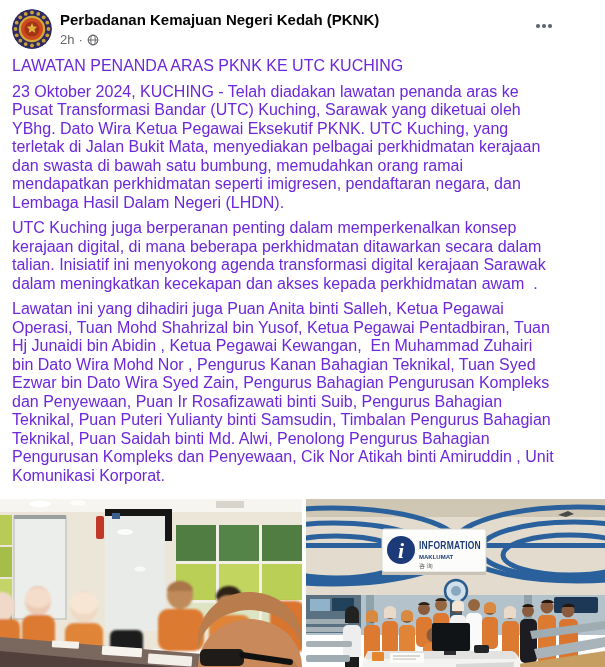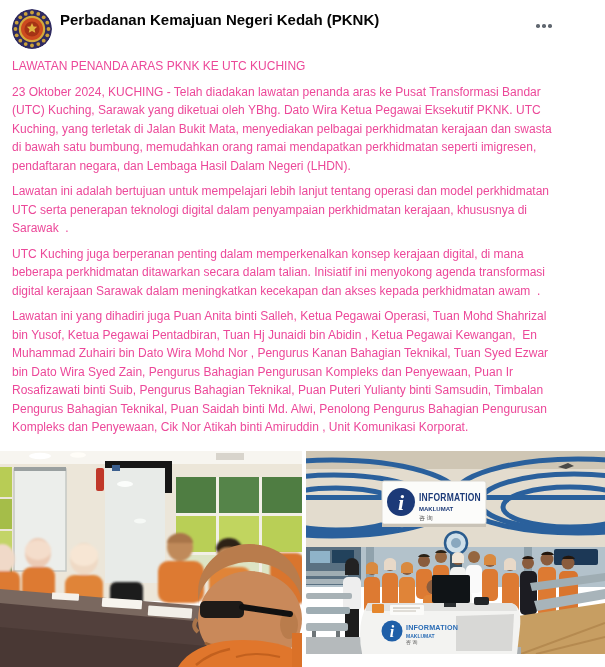--- a/index.html
+++ b/index.html
@@ -20,21 +20,21 @@
   .post-meta { display: flex; align-items: center; gap: 4px; font-size: 13px; color: #65676b; line-height: 16px; margin-top: 3px; }
   .meta-sep { font-size: 13px; color: #65676b; }
   .globe { width: 12px; height: 12px; display: inline-block; }
   .more-btn {
     position: absolute; right: 12px; top: 10px; width: 32px; height: 32px;
     border-radius: 50%; display: flex; align-items: center; justify-content: center; gap: 2.5px; cursor: pointer;
   }
   .more-btn i { width: 3.5px; height: 3.5px; border-radius: 50%; background: #606770; display: block; }
 
   
-  .post-text { padding: 8px 14px 0 12px; font-size: 12px; line-height: 18.5px; color: #ec4899; }
+  .post-text { padding: 8px 14px 0 12px; font-size: 16px; line-height: 18.5px; color: #6d28d9; }
   .post-text p { margin: 0 0 7px; white-space: pre-wrap; }
   .post-text p:last-child { margin-bottom: 14px; }
 
   
   .photo-grid { margin-top: 7px; display: grid; grid-template-columns: 302px 299px; column-gap: 4px; background: #fff; }
   .photo-left { width: 302px; height: 220px; overflow: hidden; cursor: pointer; }
   .photo-right-col { display: flex; flex-direction: column; gap: 3px; }
   .photo-right-top { width: 299px; height: 203px; overflow: hidden; cursor: pointer; }
   .photo-left svg, .photo-right-top svg, .photo-right-bottom svg { display: block; }
 </style>
@@ -66,32 +66,40 @@
           <circle cx="13.7" cy="4.9" r="1.9"></circle>
         </g>
         <circle cx="20" cy="20" r="13.2" fill="#d4a93c"></circle>
         <circle cx="20" cy="20" r="11" fill="#cc4a1f"></circle>
         <circle cx="20" cy="20" r="7.6" fill="#a53315"></circle>
         <path d="M20 14 l1.6 3.4 3.6.4 -2.7 2.4 .8 3.6 -3.3-1.9 -3.3 1.9 .8-3.6 -2.7-2.4 3.6-.4 z" fill="#e0b23e"></path>
       </svg>
     </div>
     <div class="header-info">
       <div class="page-name">Perbadanan Kemajuan Negeri Kedah (PKNK)</div>
+      <div class="post-meta">
+        <span>2h</span>
+        <span class="meta-sep">·</span>
+        <svg class="globe" viewBox="0 0 16 16">
+          <circle cx="8" cy="8" r="6.4" fill="none" stroke="#65676b" stroke-width="1.6"></circle>
+          <ellipse cx="8" cy="8" rx="3" ry="6.4" fill="none" stroke="#65676b" stroke-width="1.3"></ellipse>
+          <line x1="1.6" y1="8" x2="14.4" y2="8" stroke="#65676b" stroke-width="1.3"></line>
+        </svg>
+      </div>
     </div>
     <div class="more-btn">
       <i></i>
         <i></i>
         <i></i>
     </div>
   </div>
 
   <div class="post-text">
     <p>LAWATAN PENANDA ARAS PKNK KE UTC KUCHING</p>
     <p>23 Oktober 2024, KUCHING - Telah diadakan lawatan penanda aras ke Pusat Transformasi Bandar (UTC) Kuching, Sarawak yang diketuai oleh YBhg. Dato Wira Ketua Pegawai Eksekutif PKNK. UTC Kuching, yang terletak di Jalan Bukit Mata, menyediakan pelbagai perkhidmatan kerajaan dan swasta di bawah satu bumbung, memudahkan orang ramai mendapatkan perkhidmatan seperti imigresen, pendaftaran negara, dan Lembaga Hasil Dalam Negeri (LHDN).</p>
-    <p>Lawatan ini adalah bertujuan untuk mempelajari lebih lanjut tentang operasi dan model perkhidmatan UTC serta penerapan teknologi digital dalam penyampaian perkhidmatan kerajaan, khususnya di Sarawak  .</p>
     <p>UTC Kuching juga berperanan penting dalam memperkenalkan konsep kerajaan digital, di mana beberapa perkhidmatan ditawarkan secara dalam talian. Inisiatif ini menyokong agenda transformasi digital kerajaan Sarawak dalam meningkatkan kecekapan dan akses kepada perkhidmatan awam  .</p>
     <p>Lawatan ini yang dihadiri juga Puan Anita binti Salleh, Ketua Pegawai Operasi, Tuan Mohd Shahrizal bin Yusof, Ketua Pegawai Pentadbiran, Tuan Hj Junaidi bin Abidin , Ketua Pegawai Kewangan,  En Muhammad Zuhairi bin Dato Wira Mohd Nor , Pengurus Kanan Bahagian Teknikal, Tuan Syed Ezwar bin Dato Wira Syed Zain, Pengurus Bahagian Pengurusan Kompleks dan Penyewaan, Puan Ir Rosafizawati binti Suib, Pengurus Bahagian Teknikal, Puan Puteri Yulianty binti Samsudin, Timbalan Pengurus Bahagian Teknikal, Puan Saidah binti Md. Alwi, Penolong Pengurus Bahagian Pengurusan Kompleks dan Penyewaan, Cik Nor Atikah binti Amiruddin , Unit Komunikasi Korporat.</p>
   </div>
 
   <div class="photo-grid">
 
     <div class="photo-left">
       <svg width="302" height="220" viewBox="0 0 302 220">
         <defs>
           <filter id="blurA" x="-10%" y="-10%" width="120%" height="120%">

